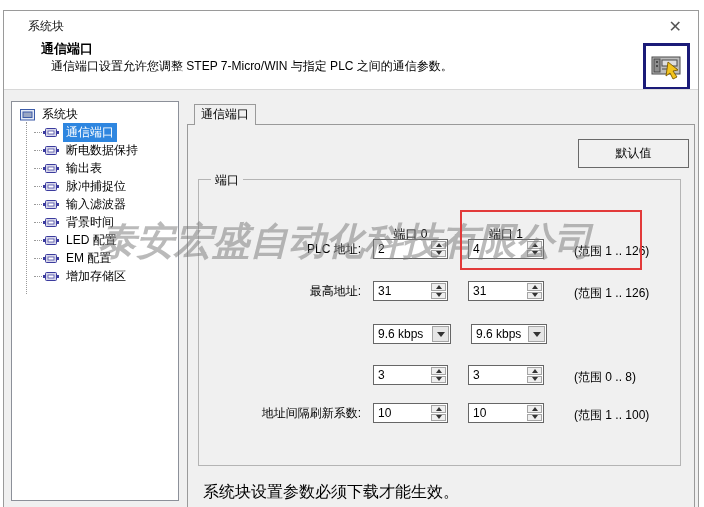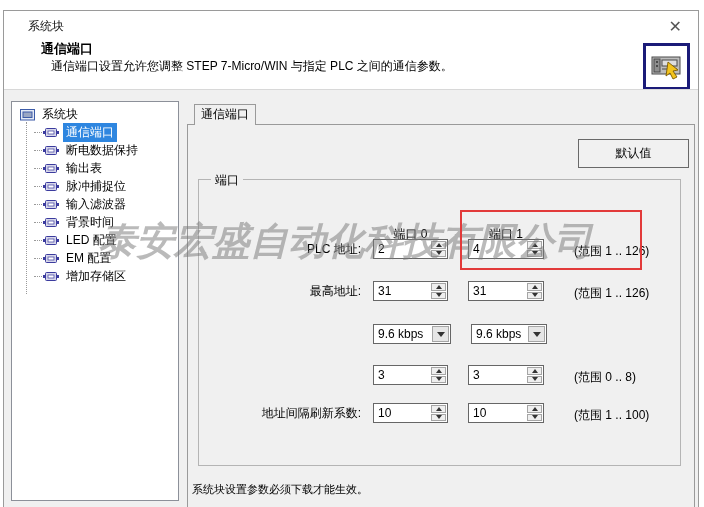--- a/index.html
+++ b/index.html
@@ -88,21 +88,21 @@
   .dd-btn .tri-down { border-left-width:4px; border-right-width:4px; border-top-width:5px; }
   .highlight-box {
     position:absolute; left:456px; top:199px; width:182px; height:60px;
     border:2px solid #e23a3a; z-index:60; pointer-events:none;
   }
   .watermark {
     position:absolute; left:98px; top:216px; z-index:50;
     font-size:38px; font-weight:bold; color:rgba(122,122,122,0.52);
     white-space:nowrap; pointer-events:none;font-style:italic;
   }
-  .footnote { position:absolute; left:188px; top:471px; font-size:11px; }
+  .footnote { position:absolute; left:199px; top:471px; font-size:16px; }
 </style>
 </head>
 <body>
 
 <div class="dialog">
 
   <span class="title-text">系统块</span>
   <span class="close-btn">✕</span>
 
   <div class="hdr-title">通信端口</div>

